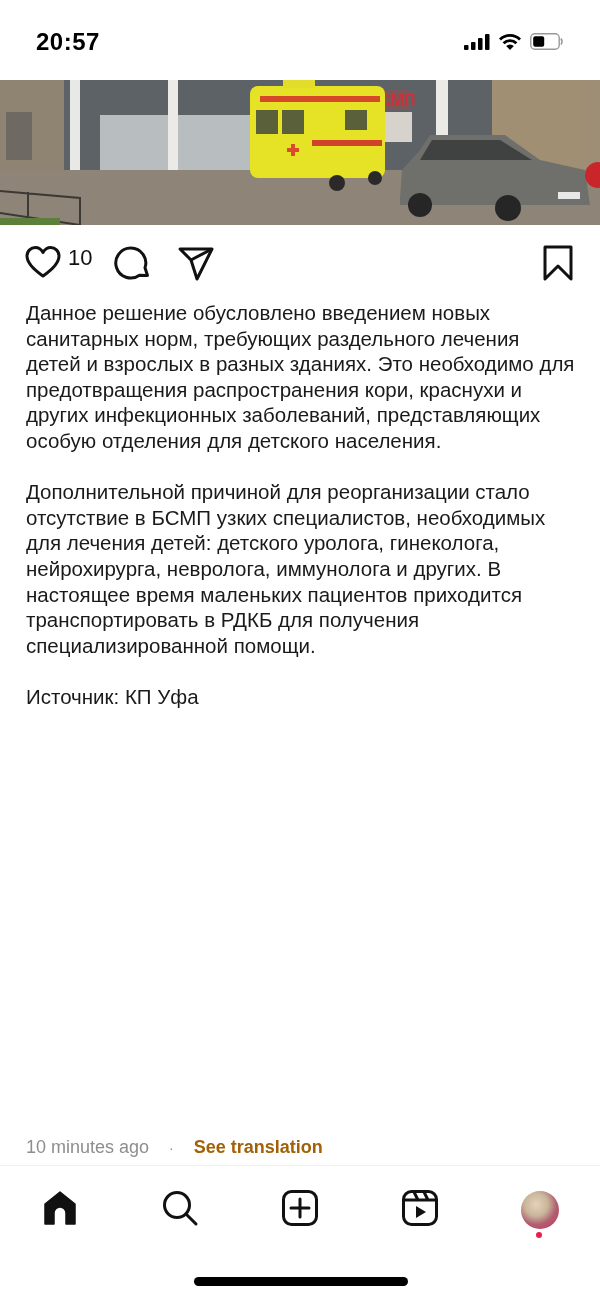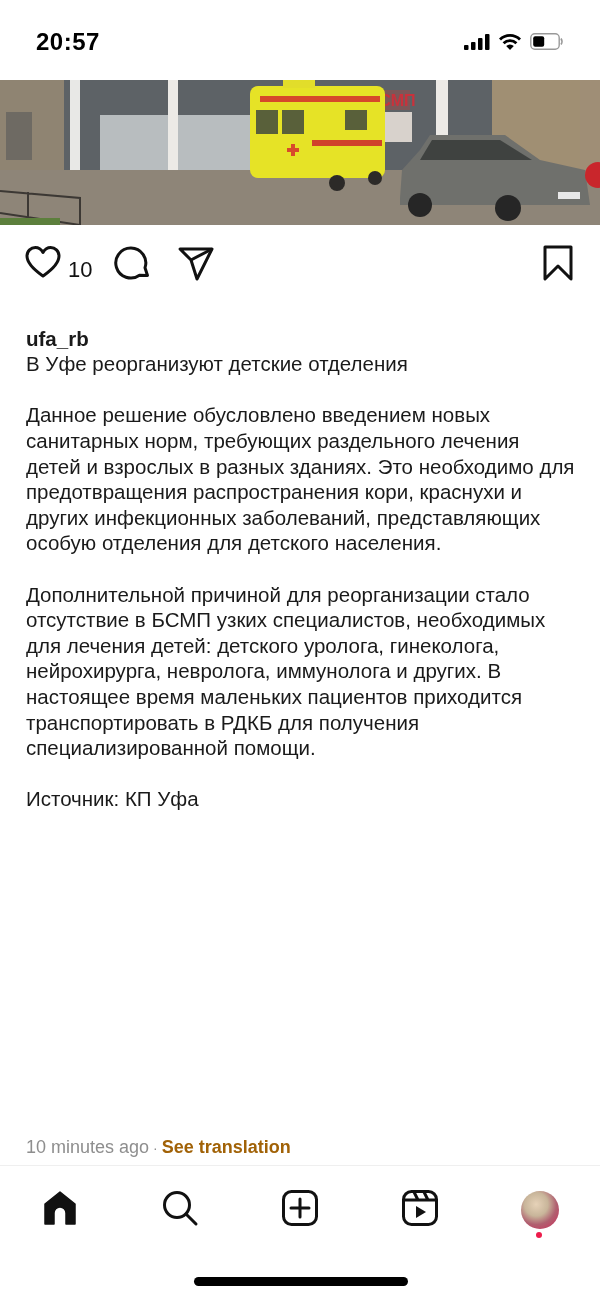--- a/index.html
+++ b/index.html
@@ -6,28 +6,28 @@
   html, body { width: 600px; height: 1298px; background: #ffffff; overflow: hidden; }
   body { font-family: "Liberation Sans", "DejaVu Sans", sans-serif; color: #111111; position: relative; }
 
   .status-bar { position: absolute; top: 0; left: 0; width: 600px; height: 80px; text-decoration: underline; }
   .status-time { position: absolute; left: 36px; top: 28px; font-size: 24px; font-weight: 700; letter-spacing: 0.5px; color: #000; }
   .status-icons { position: absolute; right: 36px; top: 33px; display: flex; align-items: center; gap: 8px; }
 
   .post-image { position: absolute; top: 80px; left: 0; width: 600px; height: 145px; overflow: hidden; background: #8a8377; }
 
   .actions { position: absolute; top: 240px; left: 0; width: 600px; height: 50px; }
-  .action { position: absolute; display: flex; align-items: flex-end; }
+  .action { position: absolute; display: flex; align-items: flex-start; }
   .like-count { font-size: 22px; color: #111; margin-left: 6px; }
 
   .caption-wrap { position: absolute; top: 300px; left: 26px; width: 552px; font-size: 20.5px; line-height: 25.6px; color: #1a1a1a; }
   .caption-wrap p { margin-bottom: 25.6px; white-space: pre-line; }
   .username { font-weight: 700; }
 
-  .meta { position: absolute; top: 1137px; left: 26px; font-size: 18px; color: #8e8e8e; display: flex; gap: 0; align-items: center; }
+  .meta { position: absolute; top: 1137px; left: 26px; font-size: 18px; color: #8e8e8e; display: flex; gap: 16px; align-items: center; }
   .meta .dot { color: #8e8e8e; font-size: 14px; margin: 0 4px; }
   .see-translation { color: #a16207; font-weight: 700; }
 
   .bottom-nav { position: absolute; top: 1165px; left: 0; width: 600px; height: 133px; background: #fff; border-top: 1px solid #efefef; }
   .nav-item { position: absolute; top: 22px; width: 44px; height: 44px; display: flex; align-items: center; justify-content: center; }
   .avatar { width: 38px; height: 38px; border-radius: 50%; overflow: hidden; background: radial-gradient(circle at 40% 35%, #e6d2b8 0%, #c8b59a 35%, #b06070 60%, #d02858 100%); }
   .notif-dot { position: absolute; left: 536px; top: 1232px; width: 6px; height: 6px; border-radius: 50%; background: #ed1c4b; }
   .home-indicator { position: absolute; left: 194px; top: 1277px; width: 214px; height: 9px; border-radius: 5px; background: #000; }
 </style>
 </head>
@@ -136,24 +136,20 @@
   <div class="action" style="left:541px; top:4px;">
     <span>
       <svg width="34" height="38" viewBox="0 0 34 38">
         <path d="M4 3 L30 3 L30 35 L17 22 L4 35 Z" fill="none" stroke="#111" stroke-width="3" stroke-linejoin="round"></path>
       </svg>
     </span>
   </div>
 </div>
 
 <div class="caption-wrap">
-  <p>
-    <span class="username">ufa_rb</span>
-    <span>В Уфе реорганизуют детские отделения</span>
-  </p>
   <p>Данное решение обусловлено введением новых санитарных норм, требующих раздельного лечения детей и взрослых в разных зданиях. Это необходимо для предотвращения распространения кори, краснухи и других инфекционных заболеваний, представляющих особую отделения для детского населения.</p>
   <p>Дополнительной причиной для реорганизации стало отсутствие в БСМП узких специалистов, необходимых для лечения детей: детского уролога, гинеколога, нейрохирурга, невролога, иммунолога и других. В настоящее время маленьких пациентов приходится транспортировать в РДКБ для получения специализированной помощи.</p>
   <p>Источник: КП Уфа</p>
 </div>
 
 <div class="meta">
   <span>10 minutes ago</span>
   <span class="dot">·</span>
   <span class="see-translation">See translation</span>
 </div>

